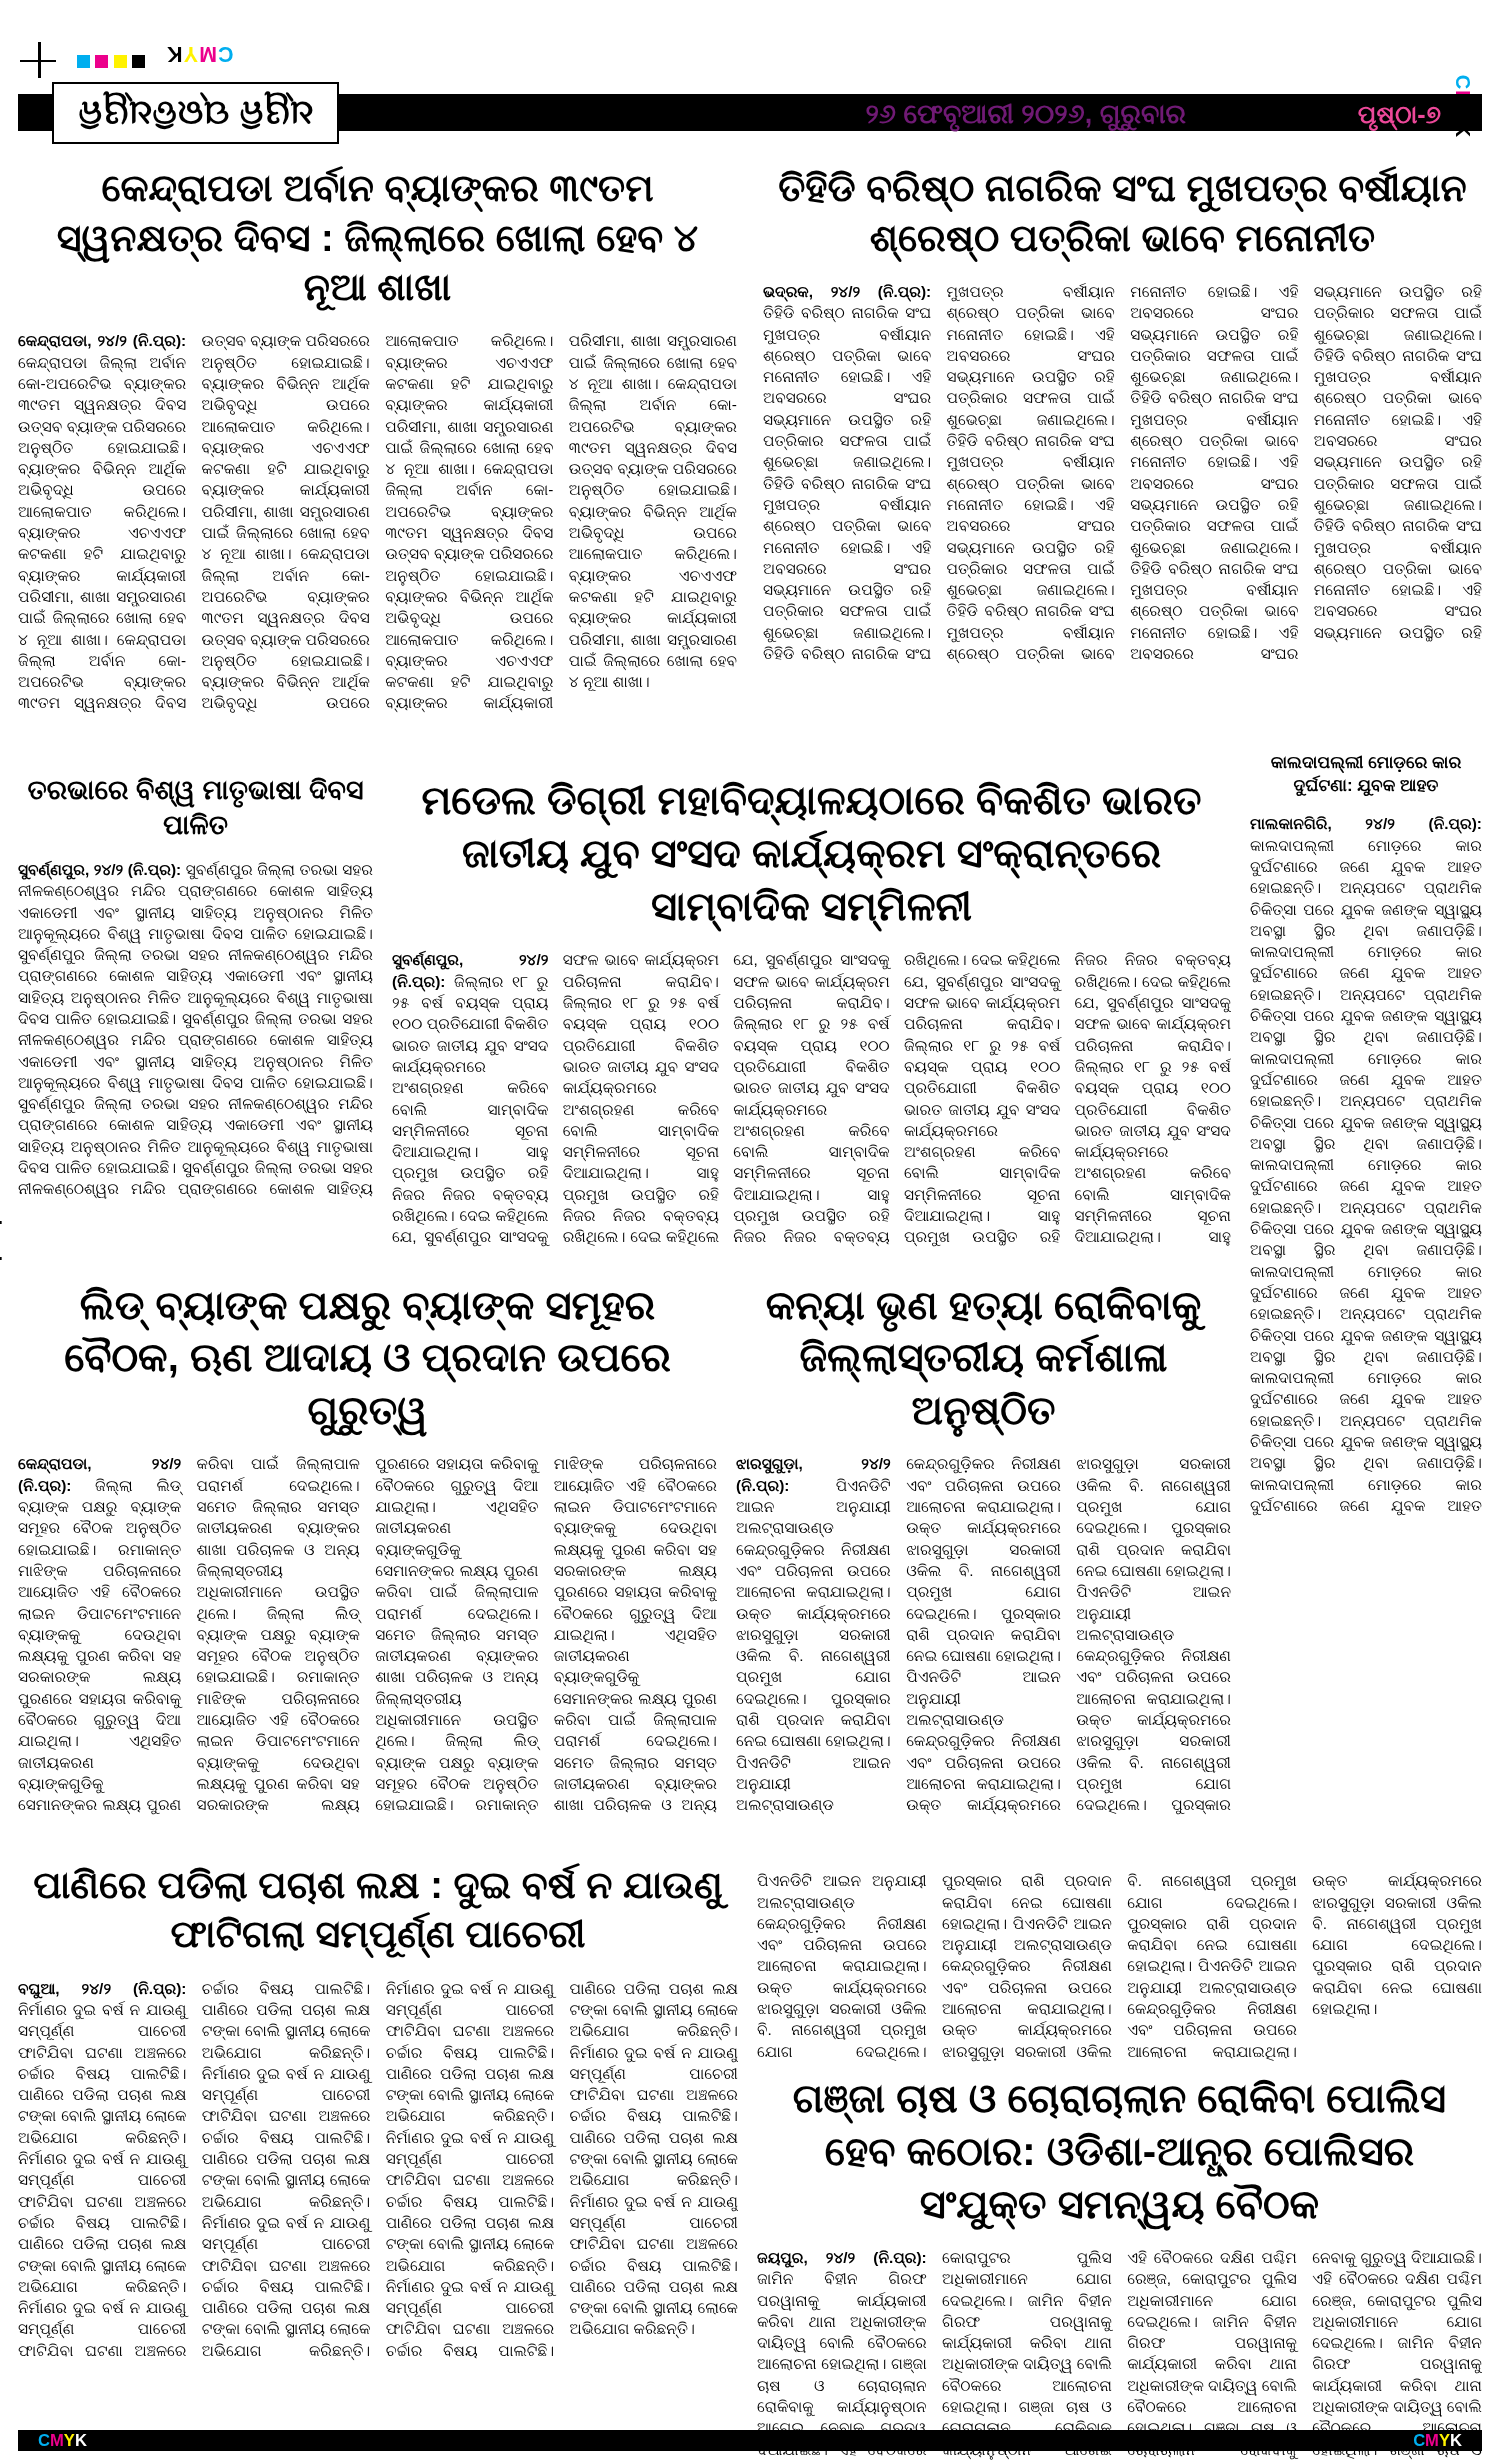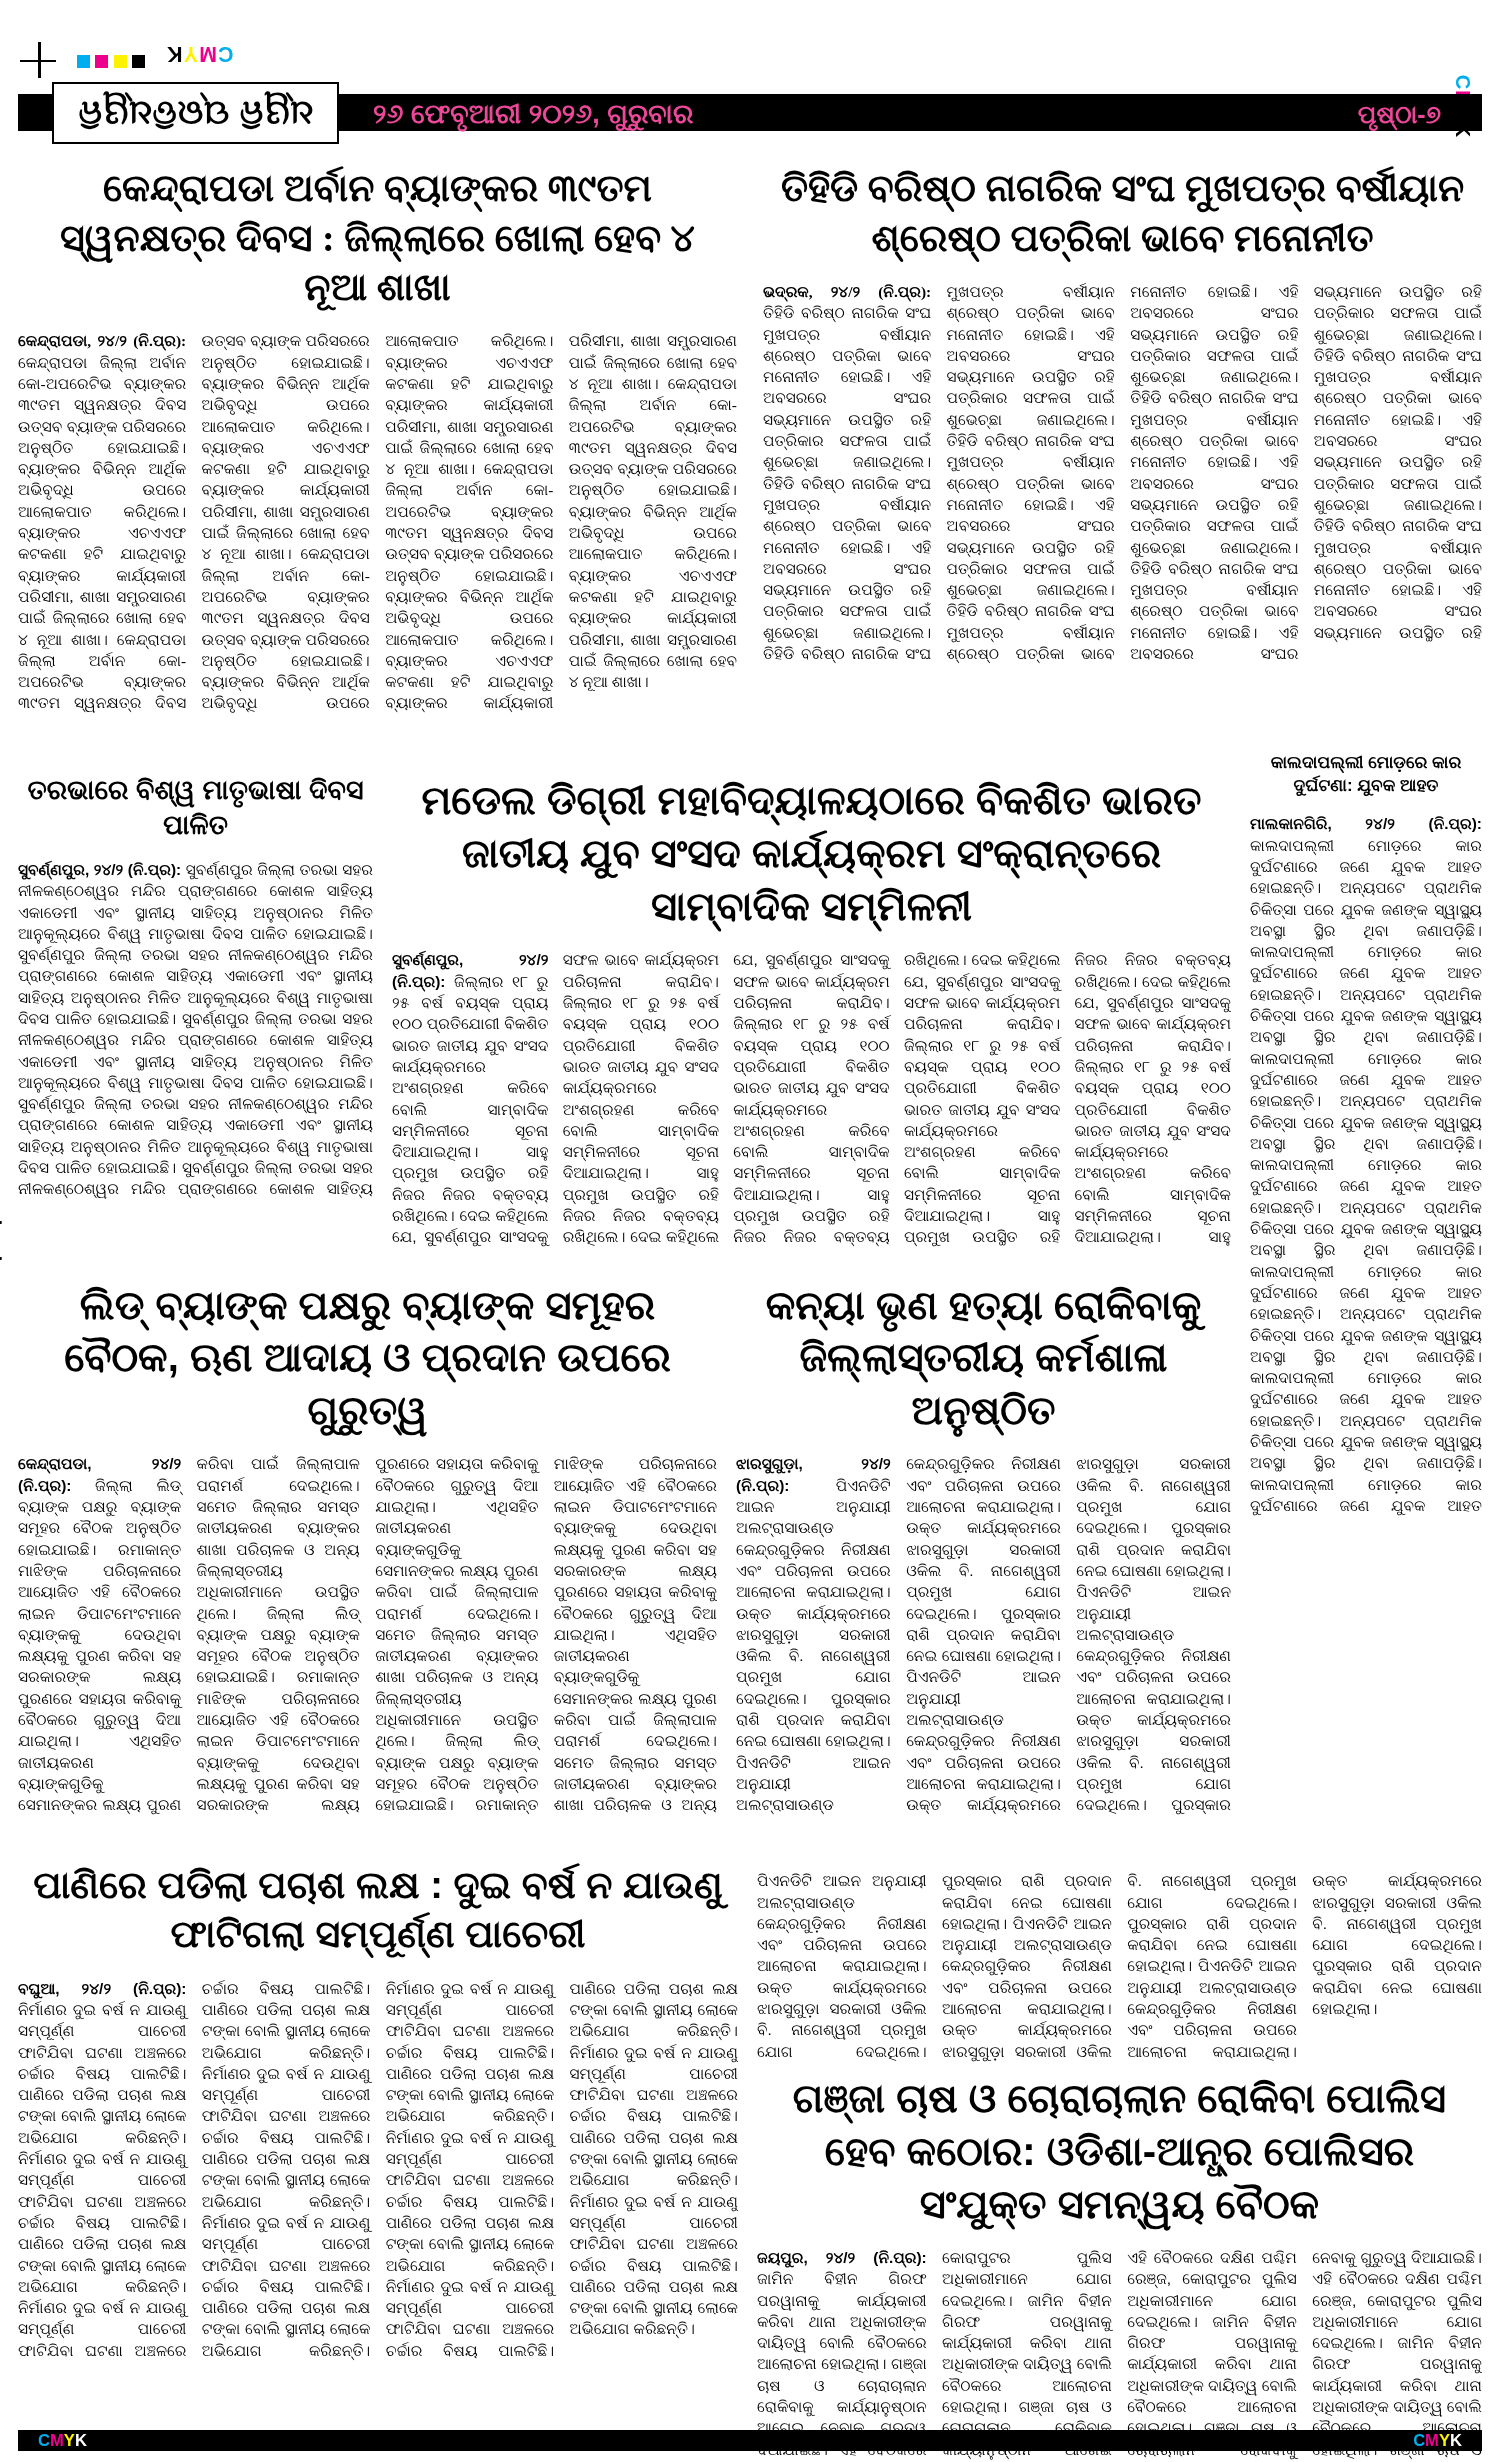--- a/index.html
+++ b/index.html
@@ -20,21 +20,21 @@
              transform:rotate(90deg);letter-spacing:1.2px;}
   .c-c{color:#00aeef;} .c-m{color:#ec008c;} .c-y{color:#fff200;} .c-k{color:#000;}
   .edge-cross{position:absolute;left:-13px;font-size:27px;font-weight:bold;color:#000;}
 
   
   .masthead{position:relative;height:70px;margin-top:1.2px;}
   .mast-bar{position:absolute;left:0;right:0;top:12px;height:37px;background:#000;}
   .logo-box{position:absolute;left:34px;top:0;width:283px;height:58px;background:#fff;
             border:2.4px solid #000;display:flex;align-items:center;justify-content:center;overflow:hidden;}
   .logo-text{transform:rotate(180deg);font-size:34px;font-weight:900;white-space:nowrap;letter-spacing:0.6px;}
-  .mast-date{position:absolute;left:355px;right:296px;top:16.6px;text-align:left;color:#ec4899;
+  .mast-date{position:absolute;left:355px;right:296px;top:16.6px;text-align:right;color:#701a75;
              font-size:27px;font-weight:bold;}
   .mast-page{position:absolute;right:41px;top:18px;color:#ec4899;font-size:25px;font-weight:bold;}
 
   
   h1,h2,h3{margin:0;font-weight:800;text-align:center;}
   .head-xl{font-size:38px;line-height:1.3;margin:6px 8.3px 18px;}
   .head-lg{font-size:40px;line-height:1.32;margin:4.7px 6px 16.6px;}
   .head-md{font-size:27px;line-height:1.3;margin:3.6px 2.4px 13px;}
   .head-rail{font-size:17px;line-height:1.35;margin:2.4px 3.6px 14.2px;}
 
@@ -42,21 +42,21 @@
   .body{font-size:15.4px;line-height:21.3px;text-align:justify;overflow:hidden;
         word-break:break-word;}
   .dateline{font-weight:bold;}
   .cols-1{column-count:1;}
   .cols-3{column-count:3;column-gap:15.4px;}
   .cols-4{column-count:4;column-gap:15.4px;}
   .cols-5{column-count:5;column-gap:14.2px;}
 
   
   .band-a{display:flex;gap:26px;margin-top:6px;}
-  .band-a .half{flex:1;min-width:0;font-family:Liberation Serif, serif;}
+  .band-a .half{flex:1;min-width:0;}
   .band-a .body{height:391px;}
 
   .band-bc{display:flex;gap:19px;margin-top:13px;}
   .bc-main{flex:1;min-width:0;}
   .rail{width:232px;flex:none;}
   .rail-body{height:717px;}
 
   .row-b{display:flex;gap:19px;margin-top:20px;}
   .b1{width:355px;flex:none;}
   .b1-body{height:361px;}

